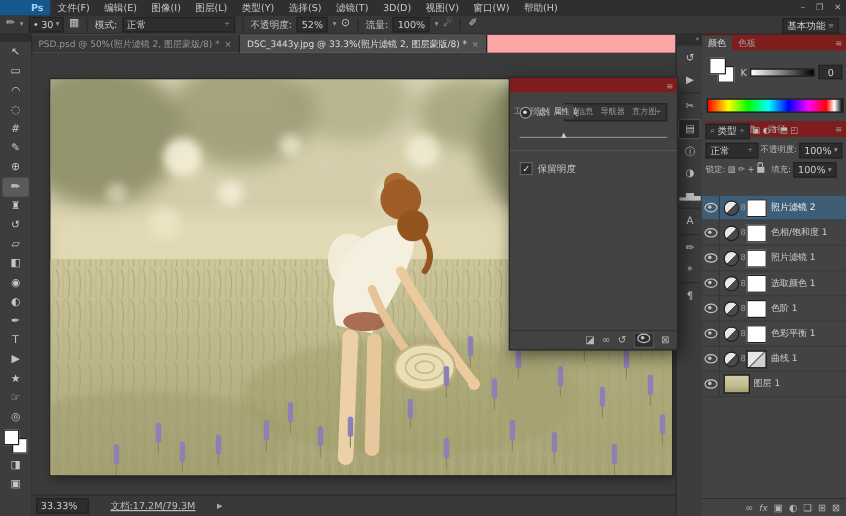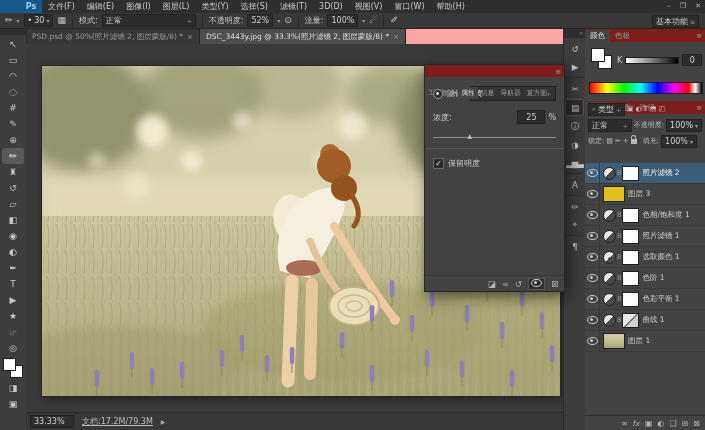--- a/index.html
+++ b/index.html
@@ -29,21 +29,21 @@
   #toolbox-grip{width:26px;height:6px;background:#2e2e2e;margin-bottom:1px;}
   .tool{width:22px;height:16px;display:flex;align-items:center;justify-content:center;color:#c6c6c6;font-size:9px;border-radius:2px;}
   .tool.selected{background:#5a5a5a;color:#f0f0f0;}
   #fgbg{position:relative;width:20px;height:22px;margin-top:2px;}
   #fg-swatch{position:absolute;left:0;top:0;width:11px;height:11px;background:#ffffff;border:1px solid #1e1e1e;z-index:2;}
   #bg-swatch{position:absolute;left:7px;top:7px;width:11px;height:11px;background:#ffffff;border:1px solid #1e1e1e;}
   
   #canvas-area{position:absolute;left:26px;top:44px;width:537px;height:368px;background:#3a3a3a;}
   #photo{position:absolute;left:16px;top:22px;width:518px;height:330px;box-shadow:0 0 0 1px #262626,2px 3px 8px rgba(0,0,0,.45);}
   
-  #statusbar{position:absolute;left:26px;top:412px;width:537px;height:18px;background:#383838;border-top:1px solid #2a2a2a;display:flex;align-items:center;gap:8px;padding-left:4px;box-sizing:border-box;}
+  #statusbar{position:absolute;left:26px;top:412px;width:537px;height:18px;background:#383838;border-top:1px solid #2a2a2a;display:flex;align-items:center;gap:18px;padding-left:4px;box-sizing:border-box;}
   #status-zoom{background:#2d2d2d;border:1px solid #222;height:11px;min-width:36px;display:flex;align-items:center;padding:0 3px;color:#cfcfcf;}
   
   #dock-strip{position:absolute;left:563px;top:29px;width:21px;height:401px;background:#3d3d3d;border-left:1px solid #292929;border-right:1px solid #2c2c2c;display:flex;flex-direction:column;align-items:center;}
   #strip-collapse{width:21px;height:9px;color:#9f9f9f;font-size:6px;text-align:right;padding-right:2px;box-sizing:border-box;background:#2e2e2e;}
   .strip-icon{width:17px;height:15px;margin-top:3px;display:flex;align-items:center;justify-content:center;color:#c3c3c3;font-size:8.5px;border-radius:2px;letter-spacing:-1px;}
   .strip-icon.active{background:#2d2d2d;border:1px solid #555;}
   .strip-div{width:17px;height:1px;background:#2e2e2e;margin-top:3px;}
   #panels{position:absolute;left:585px;top:29px;width:120px;height:401px;background:#434343;}
   .ptab-row{height:13px;background:#7f1d1d;display:flex;align-items:center;position:relative;}
   .ptab{padding:1px 5px;font-size:7.5px;color:#9b9b9b;white-space:nowrap;}
@@ -407,27 +407,20 @@
             </span>
           <span class="adj-badge"></span>
           <span class="link8">8</span>
           <span class="mask-thumb"></span>
           <span class="layer-name">照片滤镜 2</span>
         </div>
         <div class="layer-row">
           <span class="eye-cell">
               <span class="eye"></span>
             </span>
-          <span class="fill-thumb"></span>
-          <span class="layer-name">图层 3</span>
-        </div>
-        <div class="layer-row">
-          <span class="eye-cell">
-              <span class="eye"></span>
-            </span>
           <span class="adj-badge"></span>
           <span class="link8">8</span>
           <span class="mask-thumb"></span>
           <span class="layer-name">色相/饱和度 1</span>
         </div>
         <div class="layer-row">
           <span class="eye-cell">
               <span class="eye"></span>
             </span>
           <span class="adj-badge"></span>
@@ -502,27 +495,20 @@
       <span class="pmenu">≡</span>
     </div>
     <div class="prop-row">
       <span class="radio on"></span>
       <span class="prop-label">滤镜:</span>
       <span id="filter-select">
         <span>黄</span>
         <span class="dd-arrow">÷</span>
       </span>
     </div>
-    <div class="prop-row" id="density-row">
-      <span class="prop-label">浓度:</span>
-      <span id="density-right">
-        <span class="val-box" style="min-width:22px;height:12px;">25</span>
-        <span class="prop-label">%</span>
-      </span>
-    </div>
     <div id="slider-zone">
       <div id="slider-track"></div>
       <span id="slider-thumb">▲</span>
     </div>
     <div id="props-div"></div>
     <div class="prop-row">
       <span class="checkbox">✓</span>
       <span class="prop-label">保留明度</span>
     </div>
     <div id="props-footer">

